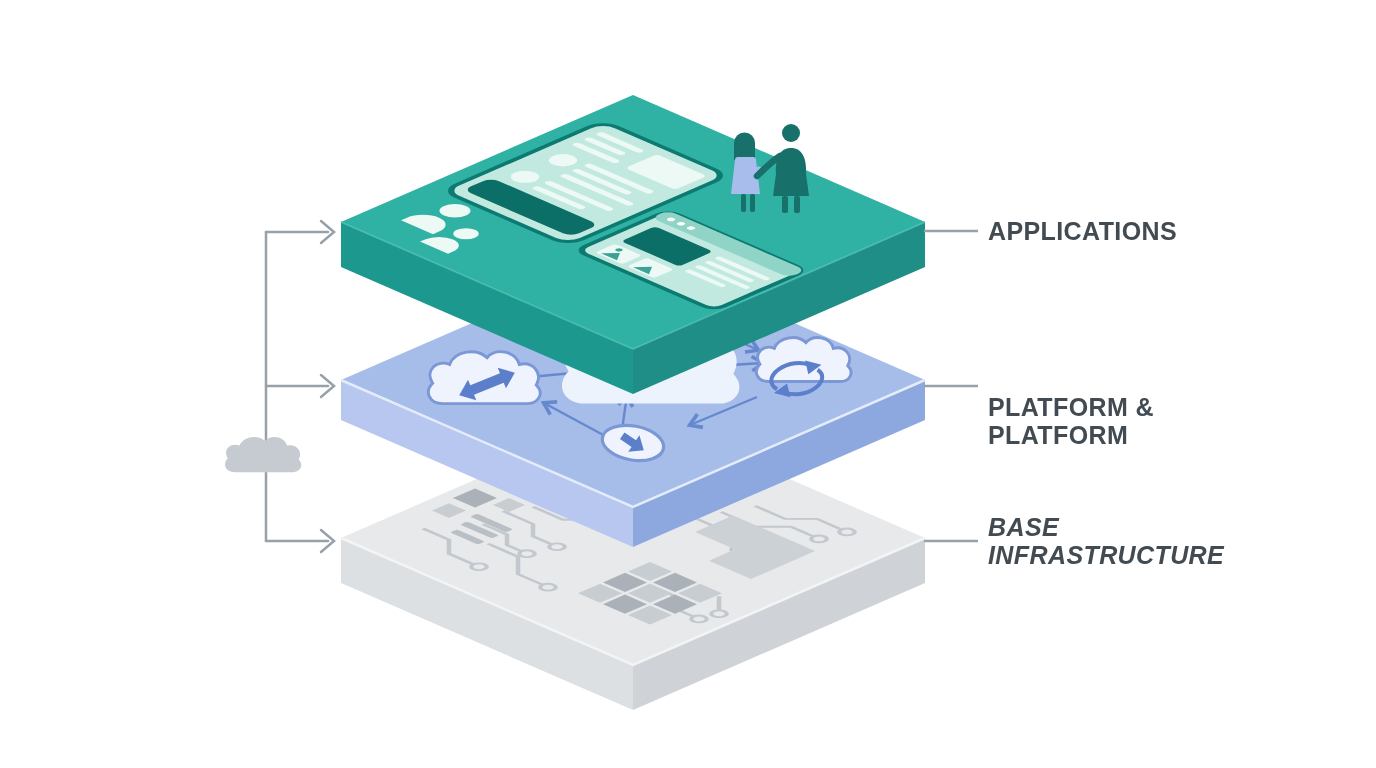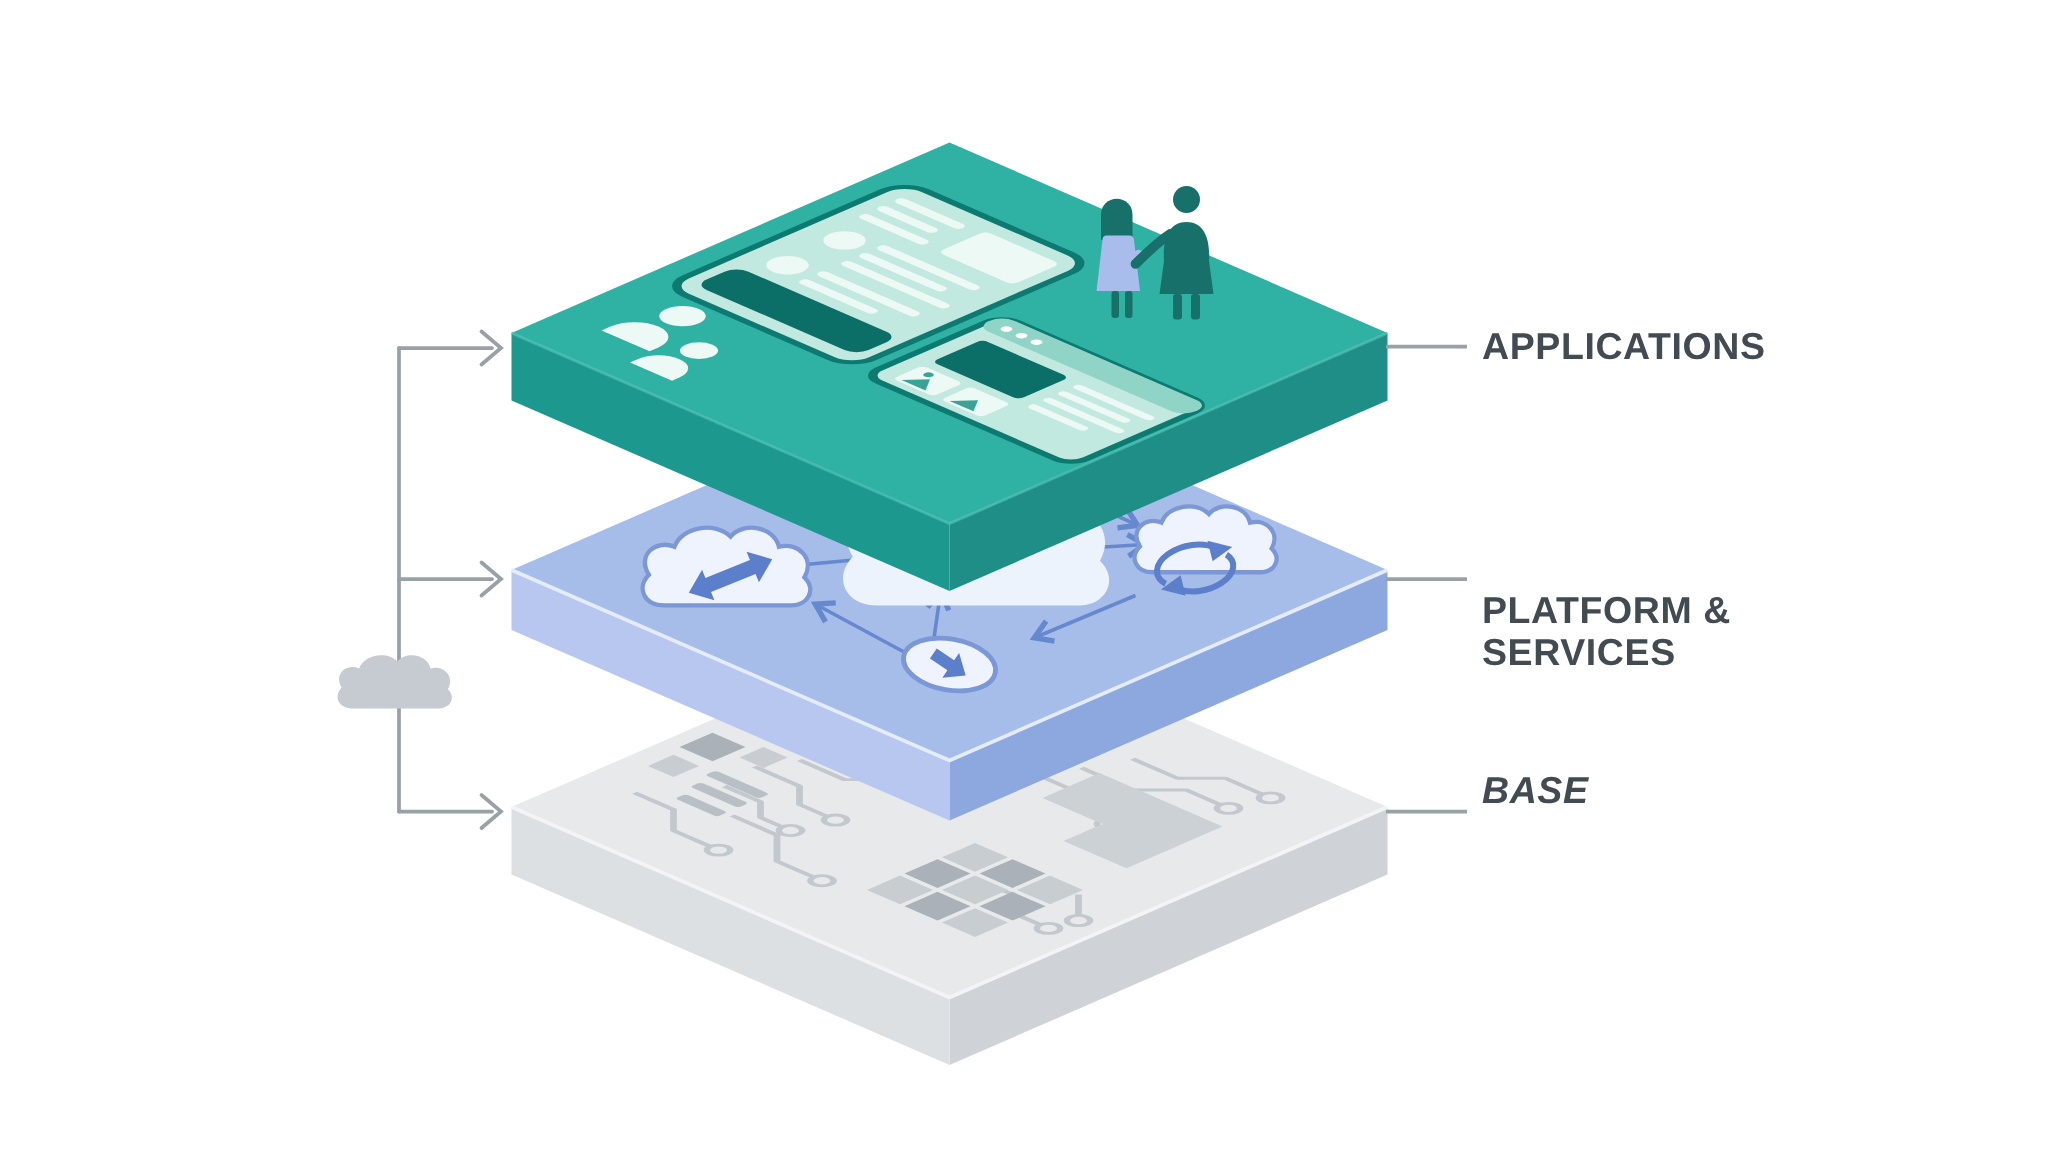--- a/index.html
+++ b/index.html
@@ -265,19 +265,20 @@
     <path d="M924,541 H978"></path>
   </g>
 </svg>
 
 <div class="layer-label lbl-app">
   <span>APPLICATIONS</span>
   <span></span>
 </div>
 <div class="layer-label lbl-plat">
   <span>PLATFORM &amp;</span>
-  <span>SERVICES</span>
+  <span>PLATFORM</span>
 </div>
 <div class="layer-label lbl-infra">
   <span>BASE</span>
+  <span>INFRASTRUCTURE</span>
 </div>
 
 </div>
 
 </body></html>

